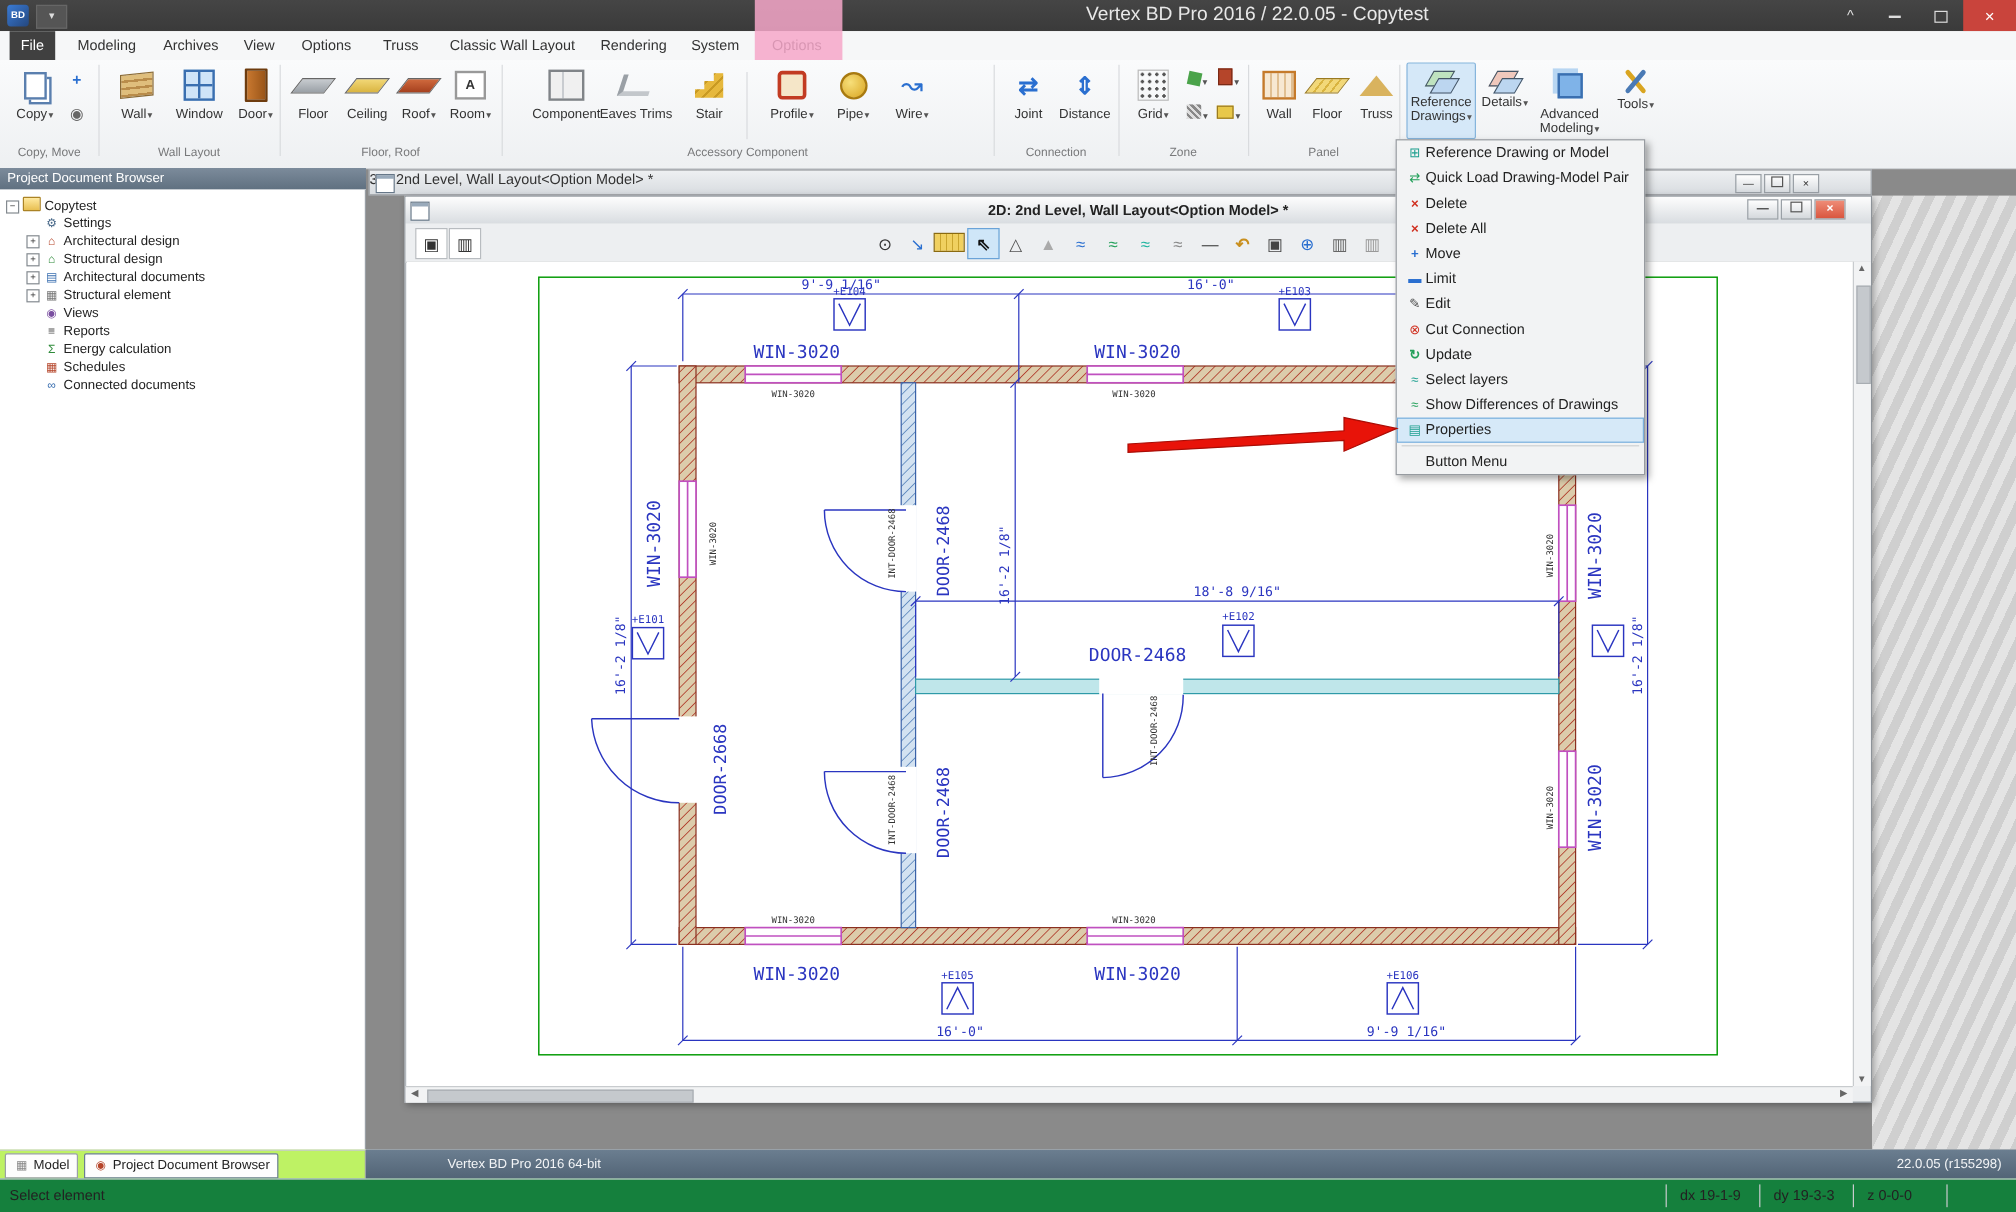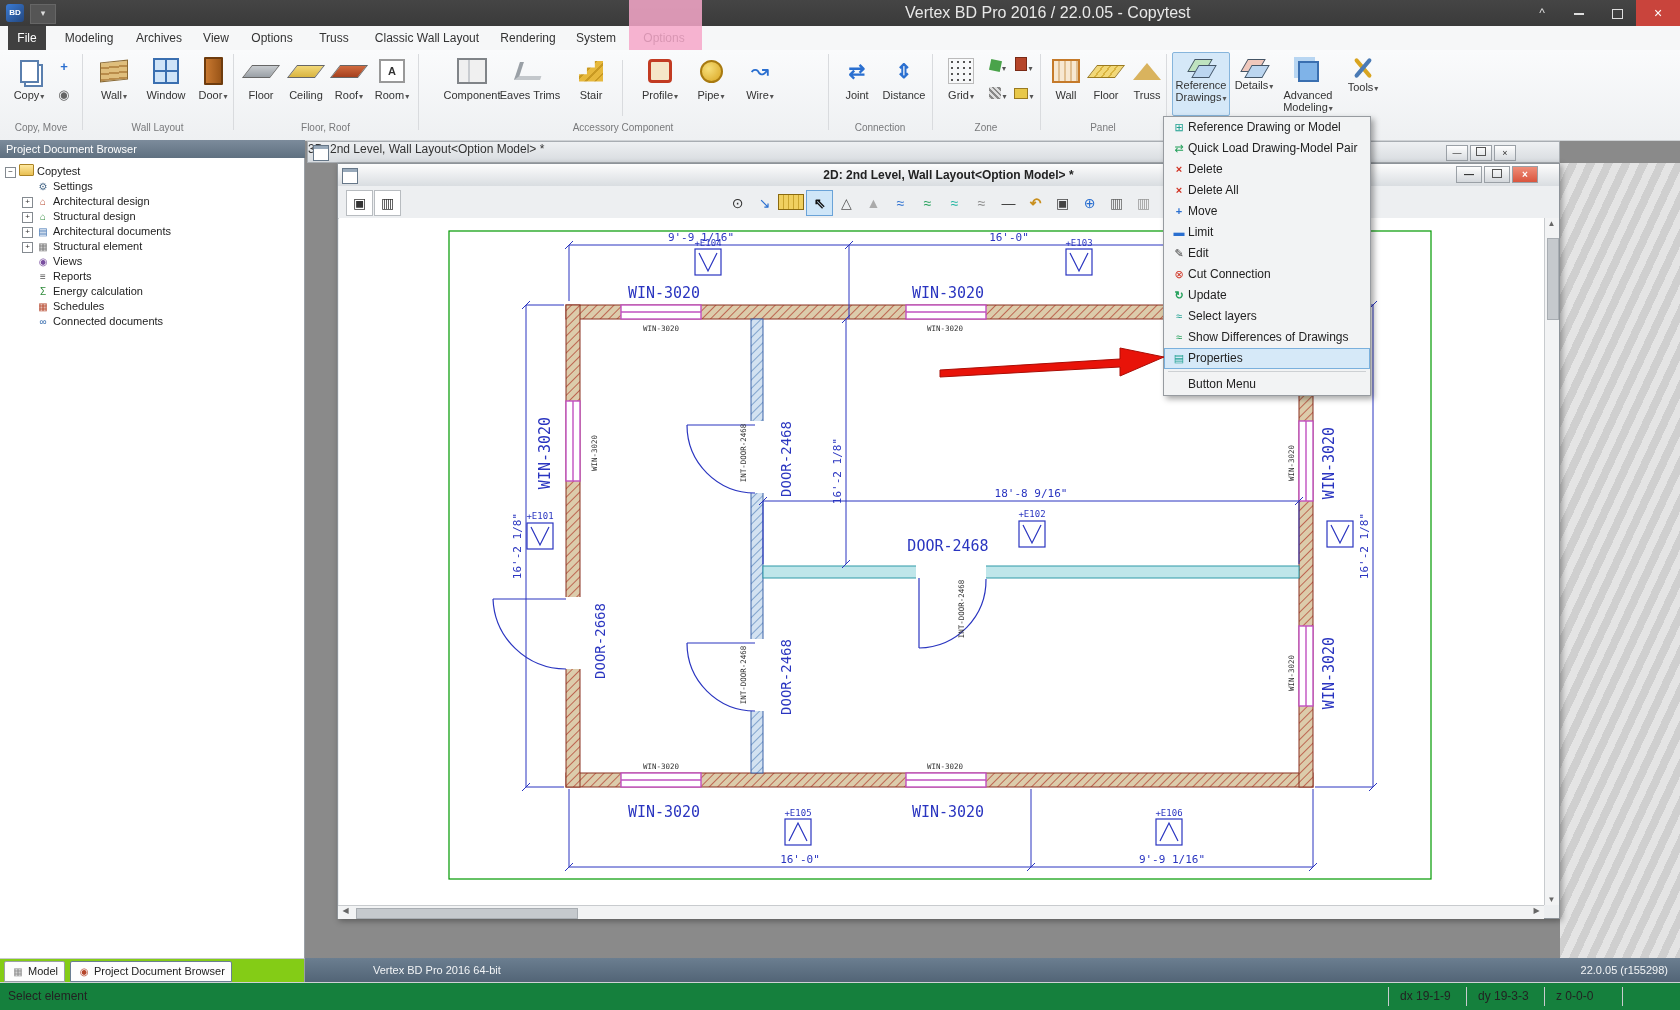--- a/index.html
+++ b/index.html
@@ -56,21 +56,21 @@
   
   .pnl-hdr{left:0;top:140px;width:305px;height:18px;background:linear-gradient(#7c8b9b,#5f7080);color:#fff;
     font-size:11px;line-height:18px;padding-left:6px;box-sizing:border-box;z-index:2}
   .pnl-body{left:0;top:158px;width:305px;height:800px;background:#fff;border-right:1px solid #9aa0a6;box-sizing:border-box;z-index:2}
   .trow{position:absolute;height:15px;line-height:15px;font-size:11px;color:#222;white-space:nowrap}
   .tbox{display:inline-block;width:9px;height:9px;border:1px solid #848a90;background:#fff;font-size:8px;line-height:8px;
     text-align:center;vertical-align:1px;margin-right:3px;color:#333}
   .ticon{display:inline-block;width:14px;text-align:center;margin-right:3px;font-size:10px}
   .folder{display:inline-block;width:13px;height:10px;background:linear-gradient(#ffe9a0,#e8bf52);border:1px solid #ab8325;
     border-radius:1px;vertical-align:-1px;margin-right:3px}
-  .ptabs{left:0;top:958px;width:305px;height:24px;background:#84cc16;border-right:1px solid #9aa0a6;border-top:1px solid #c8cbce;box-sizing:border-box;z-index:2}
+  .ptabs{left:0;top:958px;width:305px;height:24px;background:#bef264;border-right:1px solid #9aa0a6;border-top:1px solid #c8cbce;box-sizing:border-box;z-index:2}
   .ptab{position:absolute;top:2px;height:19px;line-height:19px;background:#fdfdfd;border:1px solid #9aa0a6;font-size:11px;
     padding:0 6px;border-radius:2px 2px 0 0}
   
   .canvas{left:305px;top:140px;width:1375px;height:818px;background:#8a8a8a;overflow:hidden;z-index:1}
   .bgbar{left:2px;top:1px;width:1253px;height:22px;background:linear-gradient(#eef0f2,#d8dce0);border:1px solid #a8adb2;
     box-sizing:border-box;color:#333;font-size:12px}
   .b3btn{top:3px;width:22px;height:16px;background:linear-gradient(#fefefe,#d8dce0);border:1px solid #9aa0a6;
     text-align:center;line-height:14px;font-size:9px;color:#333;box-sizing:border-box}
   .sliver{left:1255px;top:23px;width:120px;height:795px;background:repeating-linear-gradient(115deg,#e4e4e4 0 8px,#cfcfcf 8px 16px)}
   

